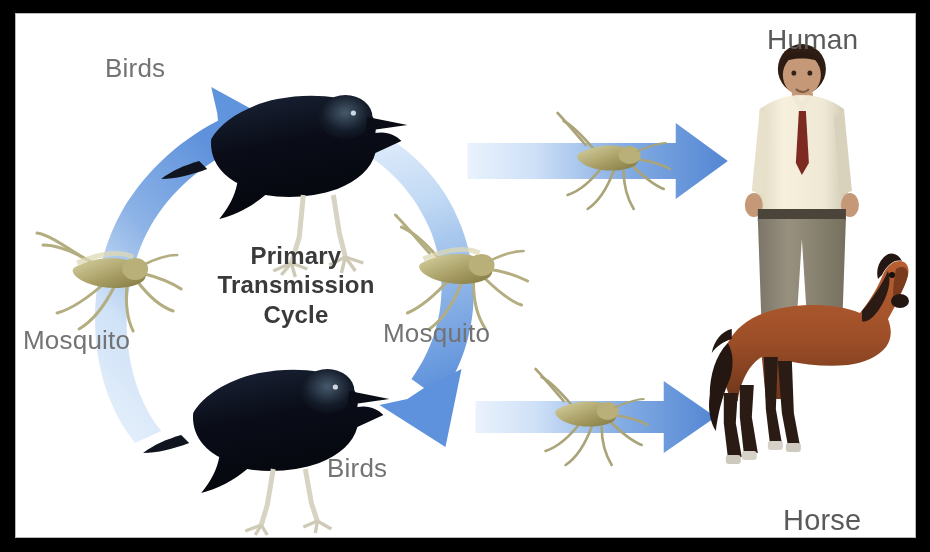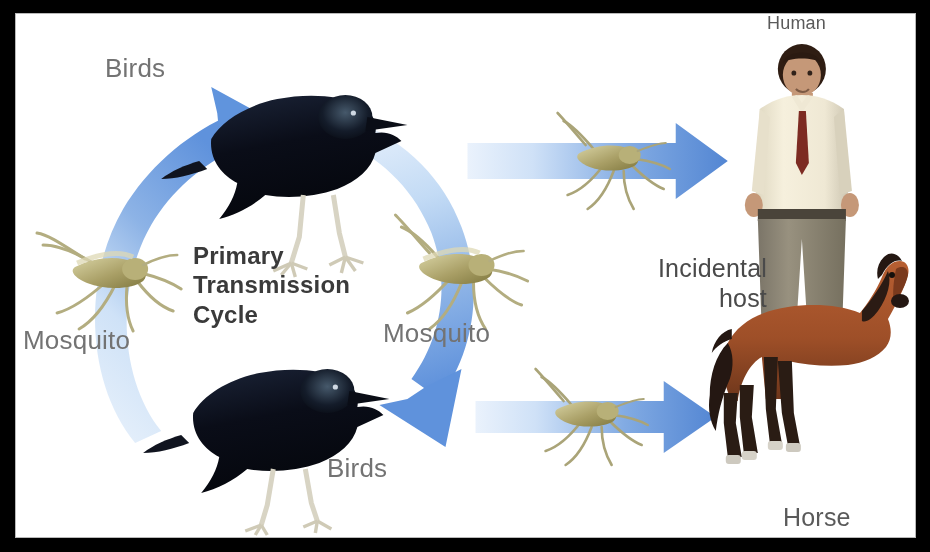--- a/index.html
+++ b/index.html
@@ -56,42 +56,42 @@
     left: 8px; top: 312px;
     font-size: 26px;
   }
   #label-mosquito-center {
     left: 368px; top: 305px;
     font-size: 26px;
   }
   #label-title {
     left: 178px; top: 228px;
     width: 206px;
-    text-align: left;
+    text-align: center;
     font-size: 24px;
     font-weight: bold;
     color: #3a3a3a;
     line-height: 1.22;
   }
   #label-human {
-    left: 752px; top: 0;
-    font-size: 18px;
+    left: 752px; top: 10px;
+    font-size: 28px;
     color: #5a5a5a;
   }
   #label-incidental-host {
     left: 592px; top: 240px;
     width: 160px;
     text-align: right;
     font-size: 25px;
     line-height: 1.2;
     color: #4a4a4a;
   }
   #label-horse {
     left: 768px; top: 490px;
-    font-size: 25px;
+    font-size: 29px;
     color: #5a5a5a;
   }
 </style>
 </head>
 <body>
 
 <div id="figure-frame">
   <div id="figure-canvas">
 
     <svg class="layer" viewBox="0 0 900 525" preserveAspectRatio="none">
@@ -376,19 +376,17 @@
     <div class="label" id="label-mosquito-left">Mosquito</div>
 
     <div class="label" id="label-mosquito-center">Mosquito</div>
 
     <div class="label" id="label-title">Primary
 Transmission
 Cycle</div>
 
     <div class="label" id="label-human">Human</div>
 
-    <div class="label" id="label-incidental-host">Incidental
-host</div>
 
     <div class="label" id="label-horse">Horse</div>
 
   </div>
 </div>
 
 </body></html>

